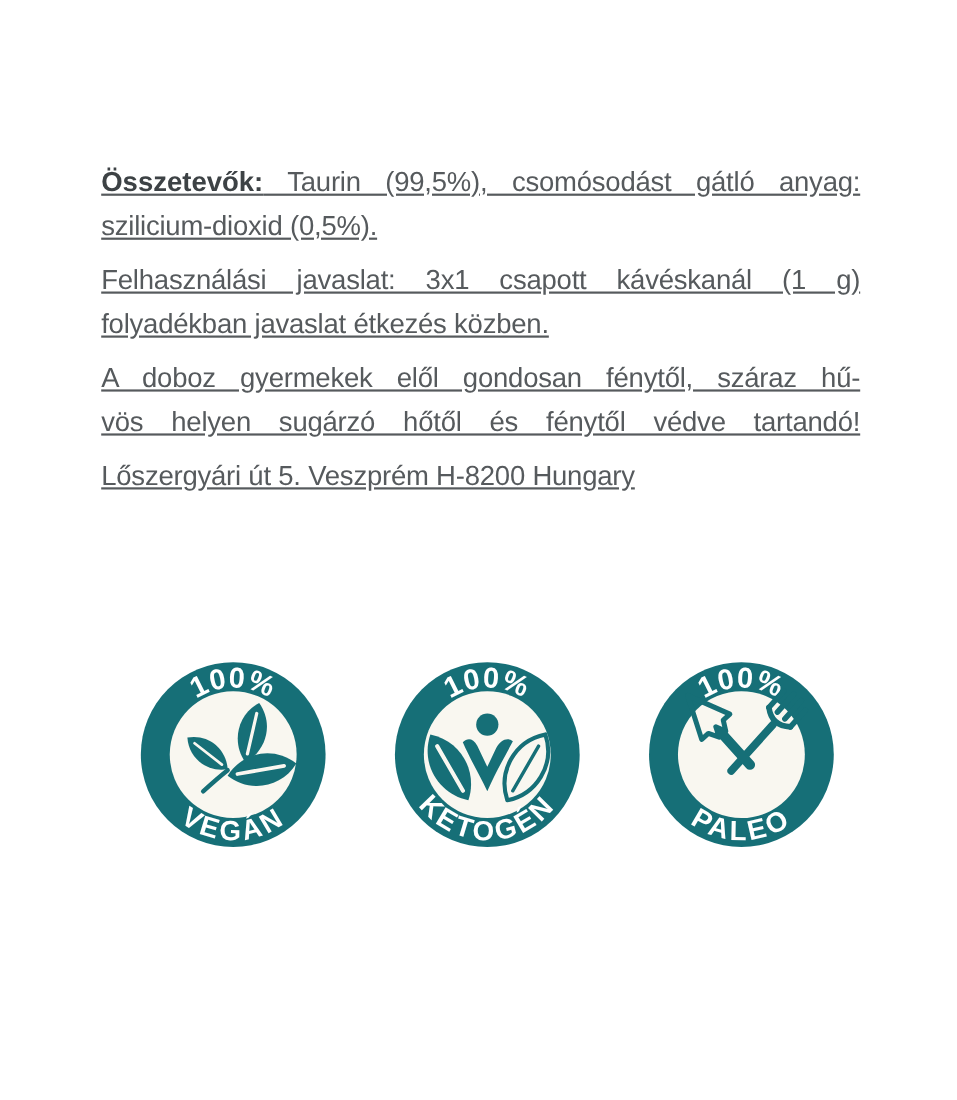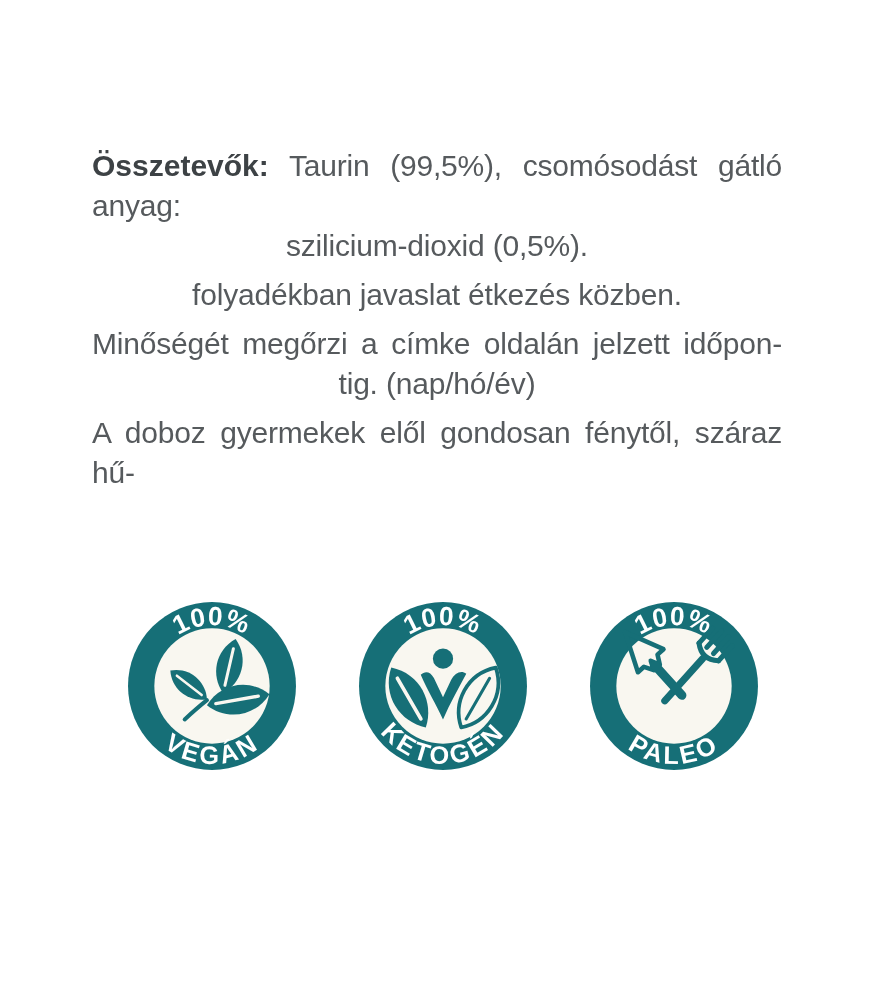--- a/index.html
+++ b/index.html
@@ -16,32 +16,33 @@
     font-family:"Liberation Sans", sans-serif;
     position:relative;
     overflow:hidden;
   }
   .content{
     position:absolute;
     left:92px; top:146px;
     width:690px;
   }
   .para{
-    font-size:30px;
+    font-size:25px;
     line-height:40px;
     letter-spacing:-0.2px;
     color:var(--text);
     margin:0 0 9px 0;
+    text-decoration:underline;
   }
   .para .lead{
     font-weight:bold;
     color:var(--heading);
     letter-spacing:0;
   }
-  .line{display:block;text-align:center;}
+  .line{display:block;}
   .line.fill{
     text-align:justify;
     text-align-last:justify;
     -moz-text-align-last:justify;
   }
   .badges{
     position:absolute;
     left:126px; top:600px;
     display:flex;
     gap:59px;
@@ -66,33 +67,32 @@
 <body>
 
 <div class="content">
 
   <p class="para">
     <span class="line fill"><span class="lead">Összetevők:</span><span> Taurin (99,5%), csomósodást gátló anyag:</span></span>
     <span class="line">szilicium-dioxid (0,5%).</span>
   </p>
 
   <p class="para">
+    <span class="line fill">Felhasználási javaslat: 3x1 csapott kávéskanál (1 g)</span>
     <span class="line">folyadékban javaslat étkezés közben.</span>
   </p>
 
+
   <p class="para">
-    <span class="line fill">Minőségét megőrzi a címke oldalán jelzett időpon-</span>
-    <span class="line">tig. (nap/hó/év)</span>
+    <span class="line fill">A doboz gyermekek elől gondosan fénytől, száraz hű-</span>
+    <span class="line fill">vös helyen sugárzó hőtől és fénytől védve tartandó!</span>
   </p>
 
   <p class="para">
-    <span class="line fill">A doboz gyermekek elől gondosan fénytől, száraz hű-</span>
-  </p>
-
-  <p class="para">
+    <span class="line">Lőszergyári út 5. Veszprém H-8200 Hungary</span>
   </p>
 
 </div>
 
 <div class="badges">
 
   <svg class="badge" viewBox="0 0 170 170">
     <circle class="ring" cx="85" cy="85" r="83"></circle>
     <circle class="disc" cx="85" cy="85" r="57"></circle>
     <path id="b1t" d="M33,55 A60,60 0 0 1 137,55" fill="none"></path>

